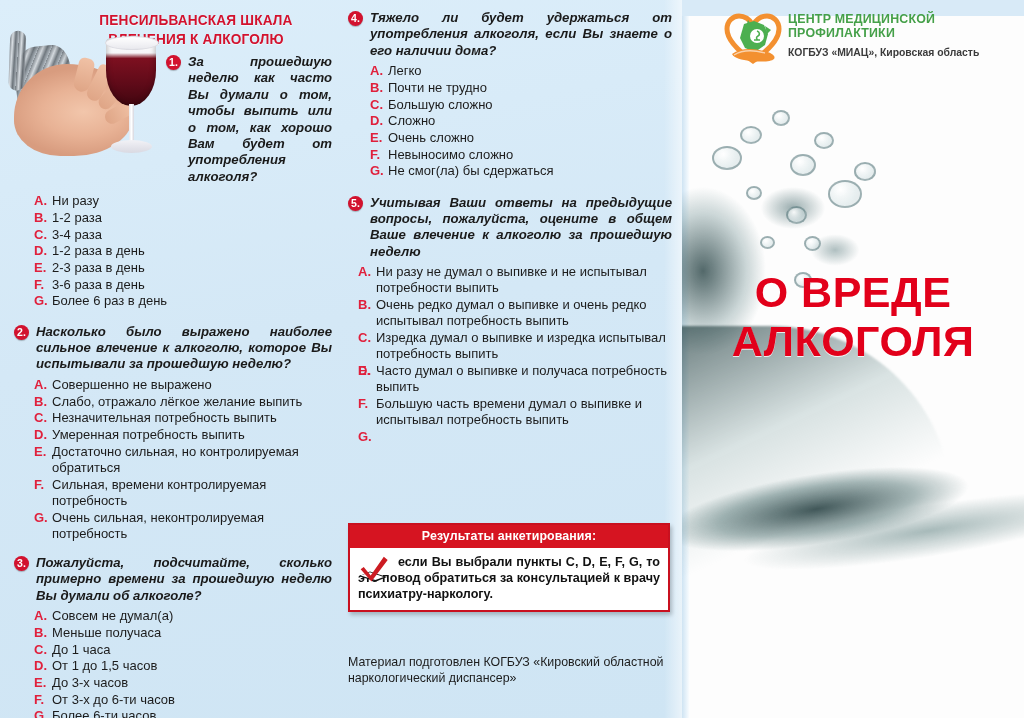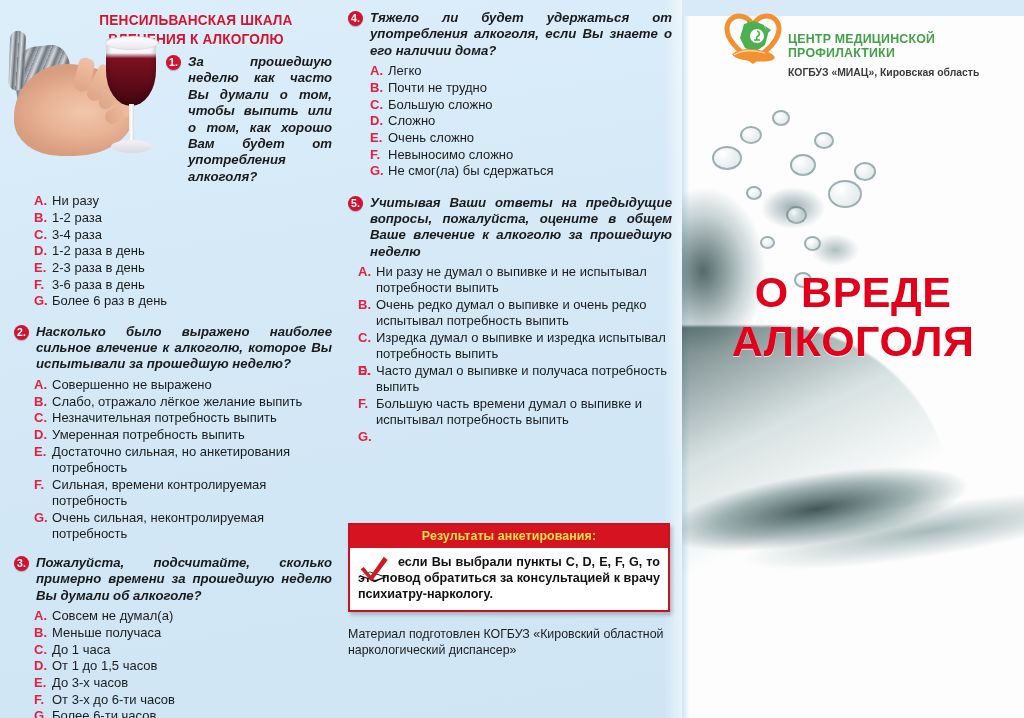--- a/index.html
+++ b/index.html
@@ -121,39 +121,39 @@
   .opt-letter{position:absolute;left:0;top:0;color:#e0203c;font-weight:bold;font-size:13px;}
   .col-left .opts{padding-left:20px;}
 
   
   .results{
     position:absolute;left:348px;top:523px;width:318px;
     border:2px solid #c9101f;background:#ffffff;
     box-shadow:2px 3px 4px rgba(0,0,0,.22);
   }
   .results-head{
-    background:#d61421;color:#fde047;font-weight:bold;font-size:12.4px;
+    background:#d61421;color:#ffffff;font-weight:bold;font-size:12.4px;
     text-align:center;padding:4px 0 5px 0;letter-spacing:.1px;
   }
   .results-body{
     position:relative;padding:6px 8px 8px 8px;
     font-size:12.6px;line-height:16px;color:#111;text-align:justify;font-weight:bold;
   }
   .results-body .lead{display:inline-block;width:40px;}
   .check-icon{position:absolute;left:6px;top:8px;width:34px;height:28px;}
 
   .footer-note{
-    position:absolute;left:348px;top:626px;width:330px;
+    position:absolute;left:348px;top:654px;width:330px;
     color:#1c1c1c;font-size:12.4px;line-height:16px;
   }
 
   
   .logo{position:absolute;left:724px;top:12px;width:292px;height:56px;}
   .logo-mark{position:absolute;left:0;top:0;width:58px;height:54px;}
-  .logo-text{position:absolute;left:64px;top:20px;}
+  .logo-text{position:absolute;left:64px;top:0;}
   .logo-l1{color:#45a049;font-weight:bold;font-size:12.4px;line-height:14.4px;letter-spacing:.2px;}
   .logo-l2{color:#3b3b3b;font-weight:bold;font-size:10.4px;line-height:13px;margin-top:5px;}
 
   .cover-title{position:absolute;left:0;top:252px;width:342px;text-align:center;}
   .cover-title div{
     color:#e2001a;font-weight:bold;font-size:43px;line-height:49px;
     letter-spacing:.5px;
     text-shadow:0 1px 0 rgba(255,255,255,.8);
   }
 </style>
@@ -209,21 +209,21 @@
       <div class="q-head">
         <span class="q-num">2.</span>
         <span>Насколько было выражено наиболее сильное влечение к алкоголю, которое Вы испытывали за прошедшую неделю?</span>
       </div>
     </div>
     <ul class="opts">
       <li class="opt"><span class="opt-letter">A.</span><span>Совершенно не выражено</span></li>
       <li class="opt"><span class="opt-letter">B.</span><span>Слабо, отражало лёгкое желание выпить</span></li>
       <li class="opt"><span class="opt-letter">C.</span><span>Незначительная потребность выпить</span></li>
       <li class="opt"><span class="opt-letter">D.</span><span>Умеренная потребность выпить</span></li>
-      <li class="opt"><span class="opt-letter">E.</span><span>Достаточно сильная, но анкетирования потребность</span></li>
+      <li class="opt"><span class="opt-letter">E.</span><span>Достаточно сильная, но контролируемая обратиться</span></li>
       <li class="opt"><span class="opt-letter">F.</span><span>Сильная, времени контролируемая потребность</span></li>
       <li class="opt"><span class="opt-letter">G.</span><span>Очень сильная, неконтролируемая потребность</span></li>
     </ul>
 
     <div class="q-block" style="margin-top:13px;">
       <div class="q-head">
         <span class="q-num">3.</span>
         <span>Пожалуйста, подсчитайте, сколько примерно времени за прошедшую неделю Вы думали об алкоголе?</span>
       </div>
     </div>

